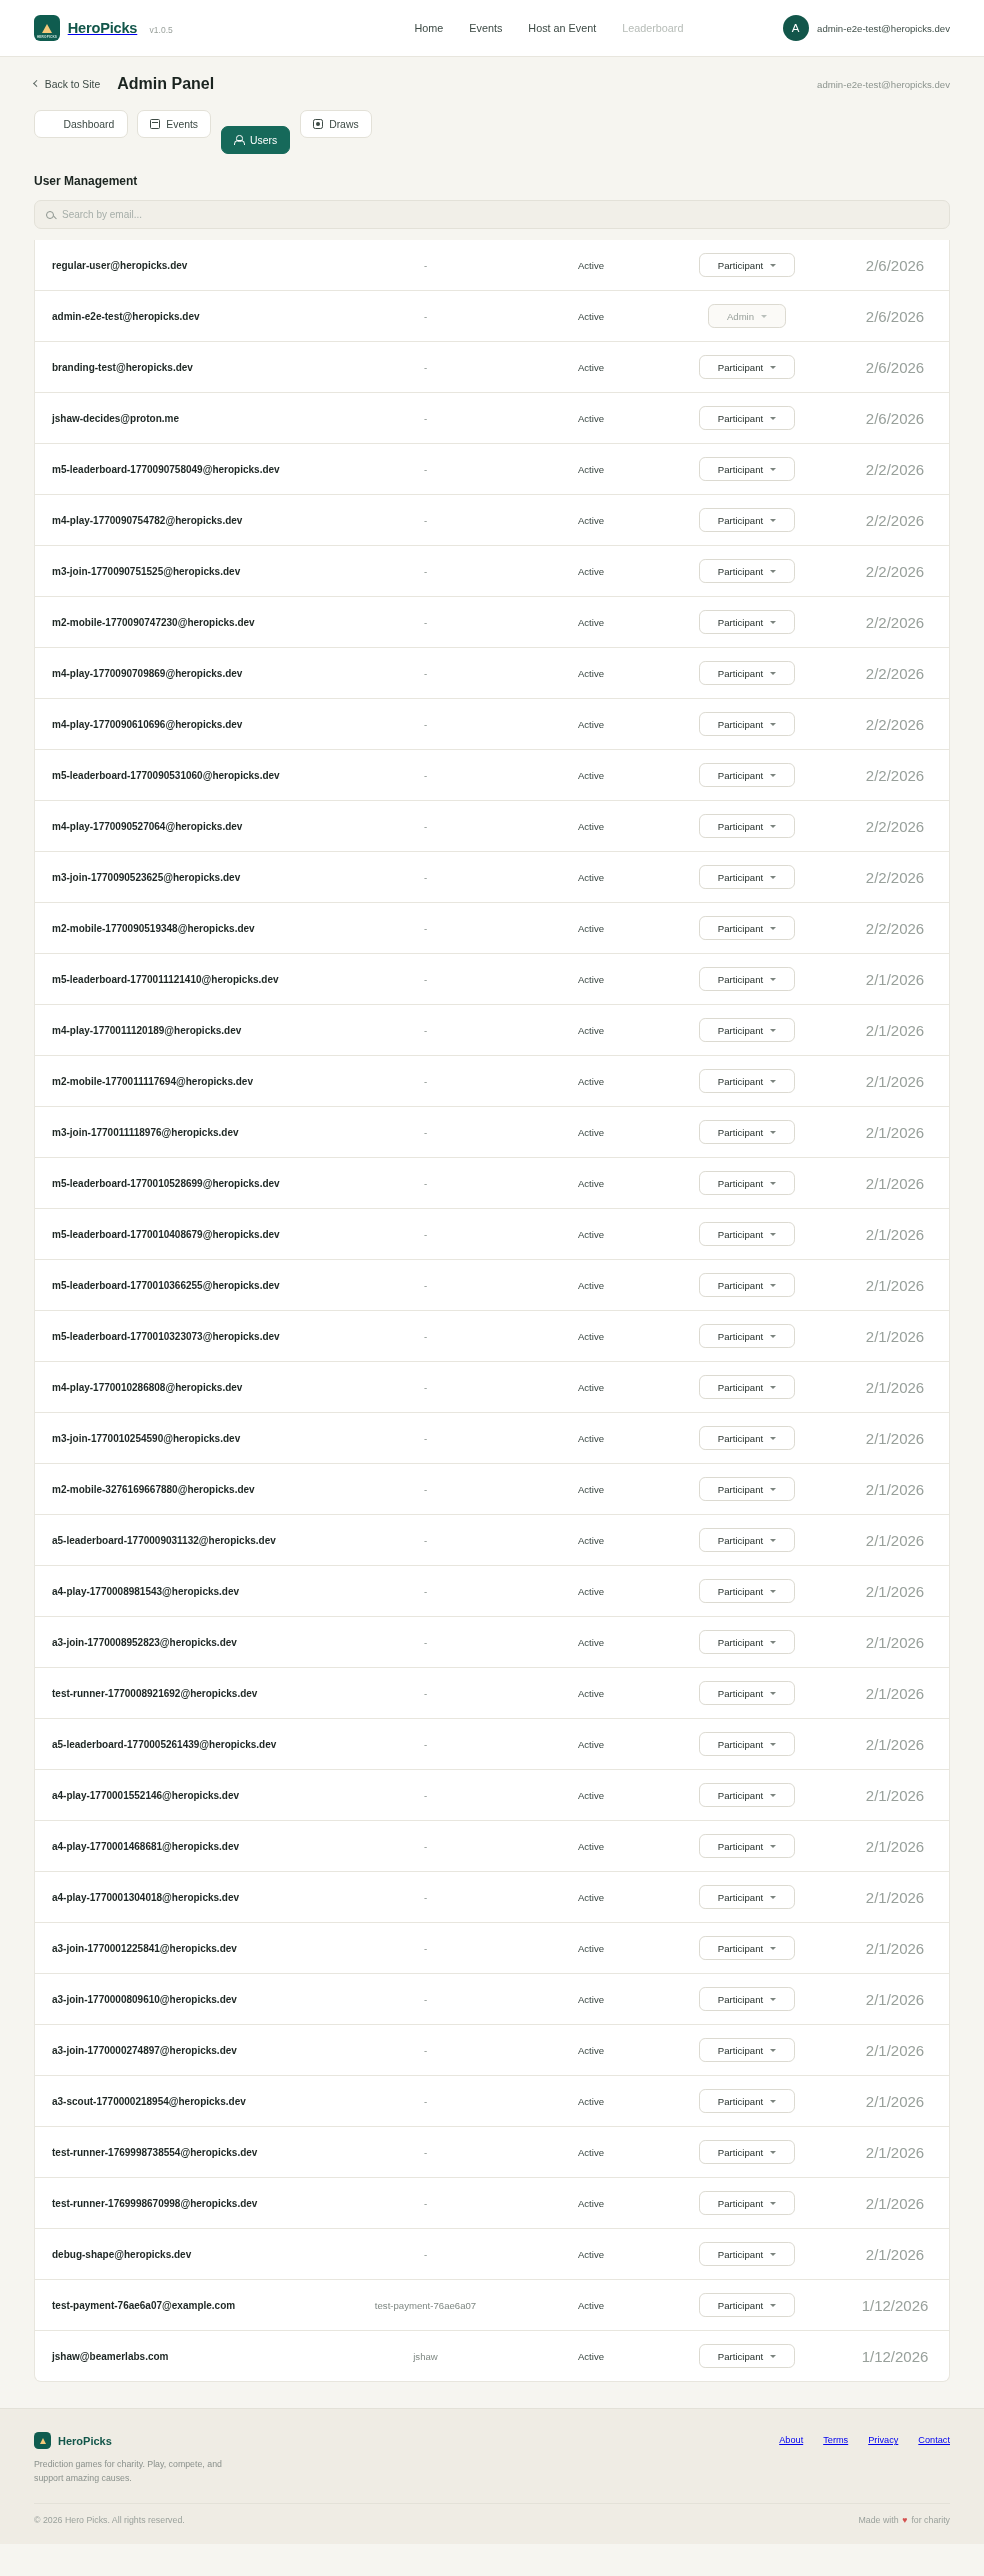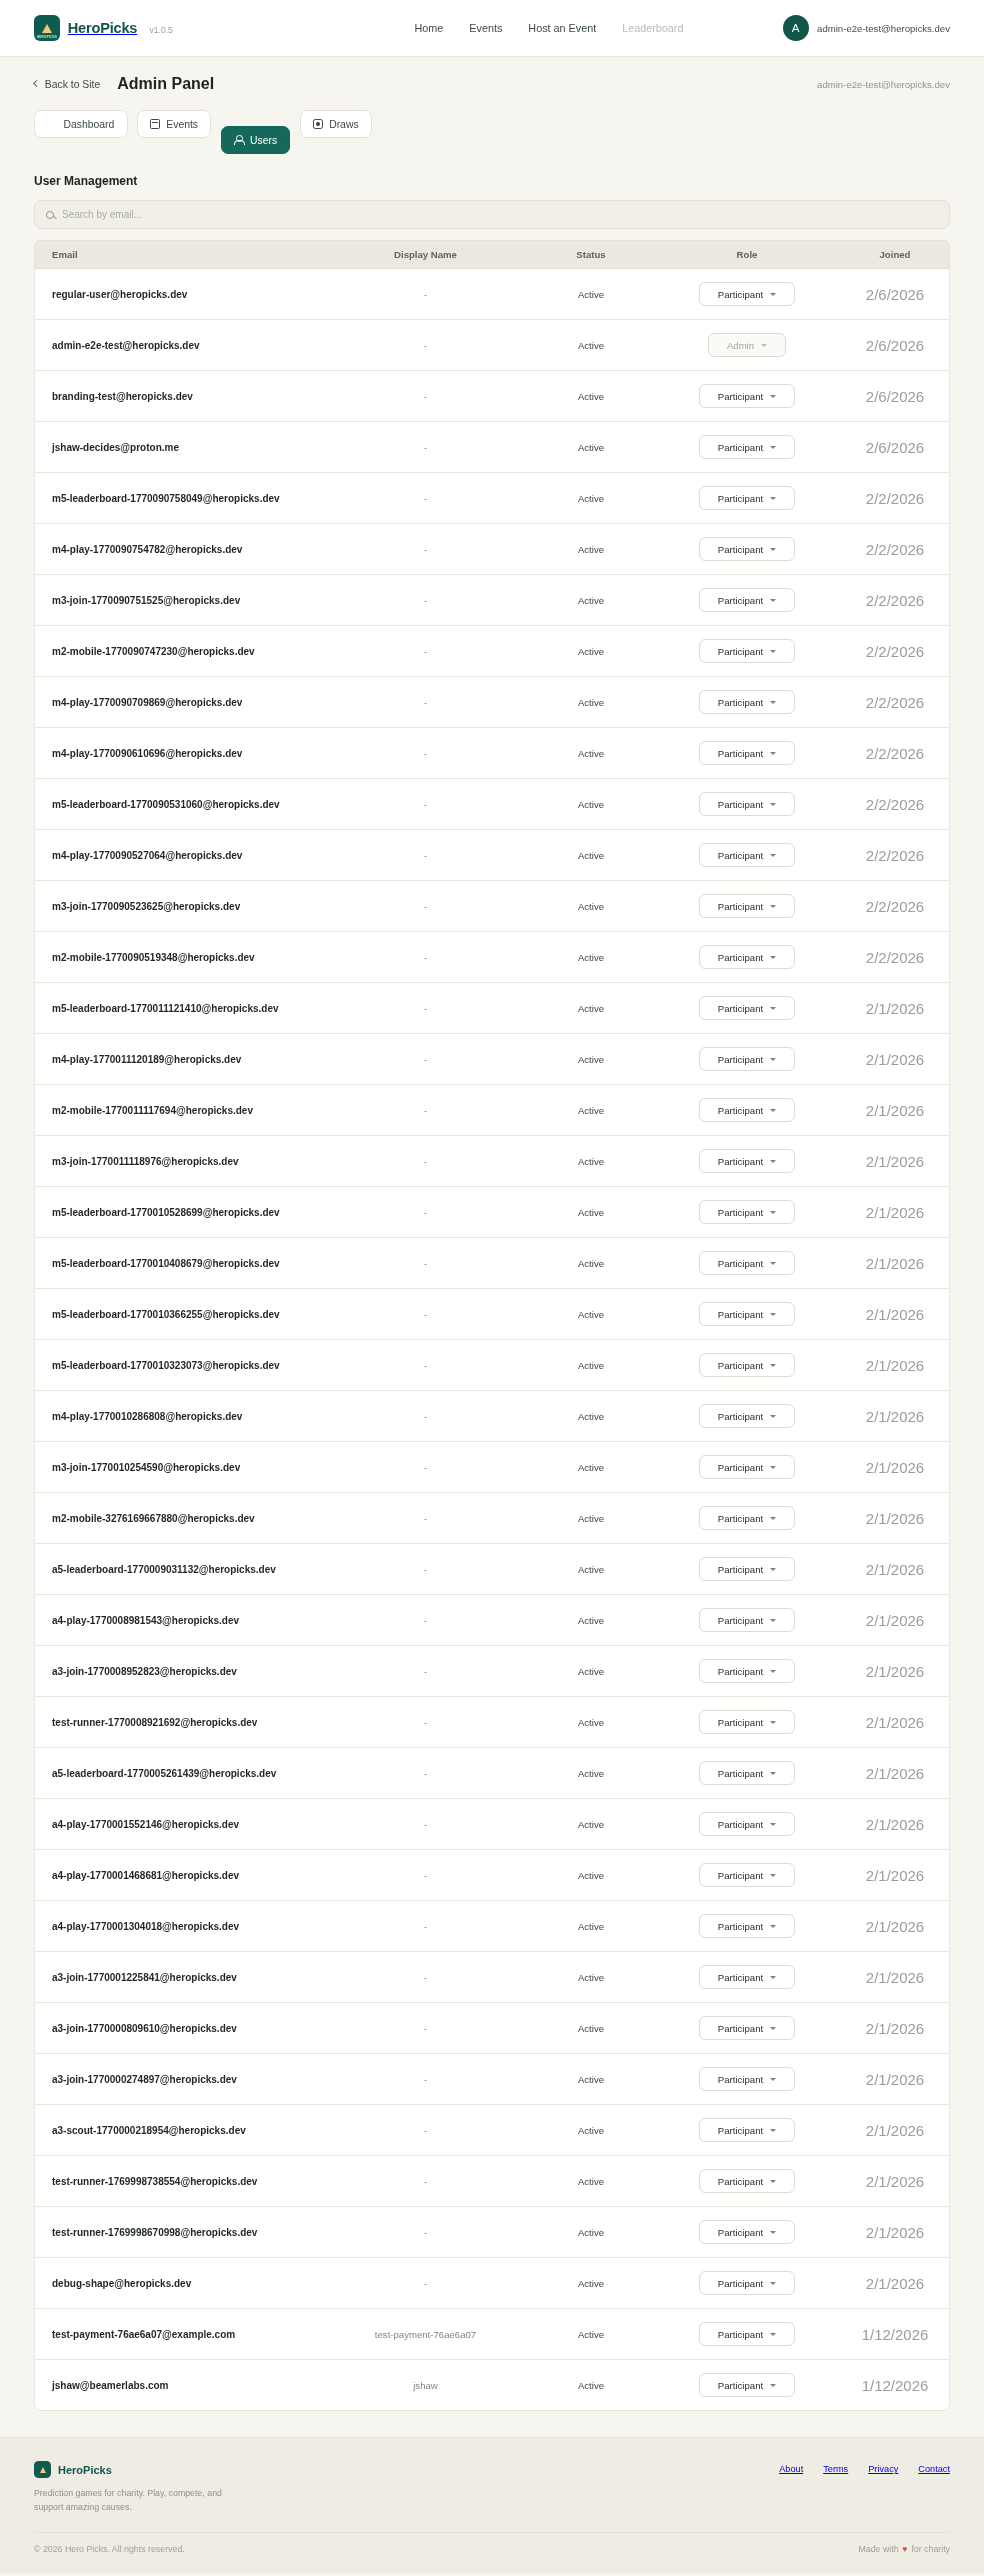--- a/index.html
+++ b/index.html
@@ -265,27 +265,20 @@
 <div class="section-title">User Management</div>
 
 <div class="search-wrap">
   <div class="search-box">
     <span class="mag"></span>
     <input class="search-input" type="text" placeholder="Search by email..." style="">
   </div>
 </div>
 
 <div class="table-wrap">
-  <div class="thead">
-    <div class="c first">Email</div>
-    <div class="c">Display Name</div>
-    <div class="c">Status</div>
-    <div class="c">Role</div>
-    <div class="c">Joined</div>
-  </div>
   <div id="rows-container">
       <div class="row">
         <div class="cell-email">regular-user@heropicks.dev</div>
         <div class="cell-name">-</div>
         <div class="cell-status">Active</div>
         <div class="cell-role">
           <div class="role-select">
             <span>Participant</span>
             <span class="caret"></span>
           </div>

